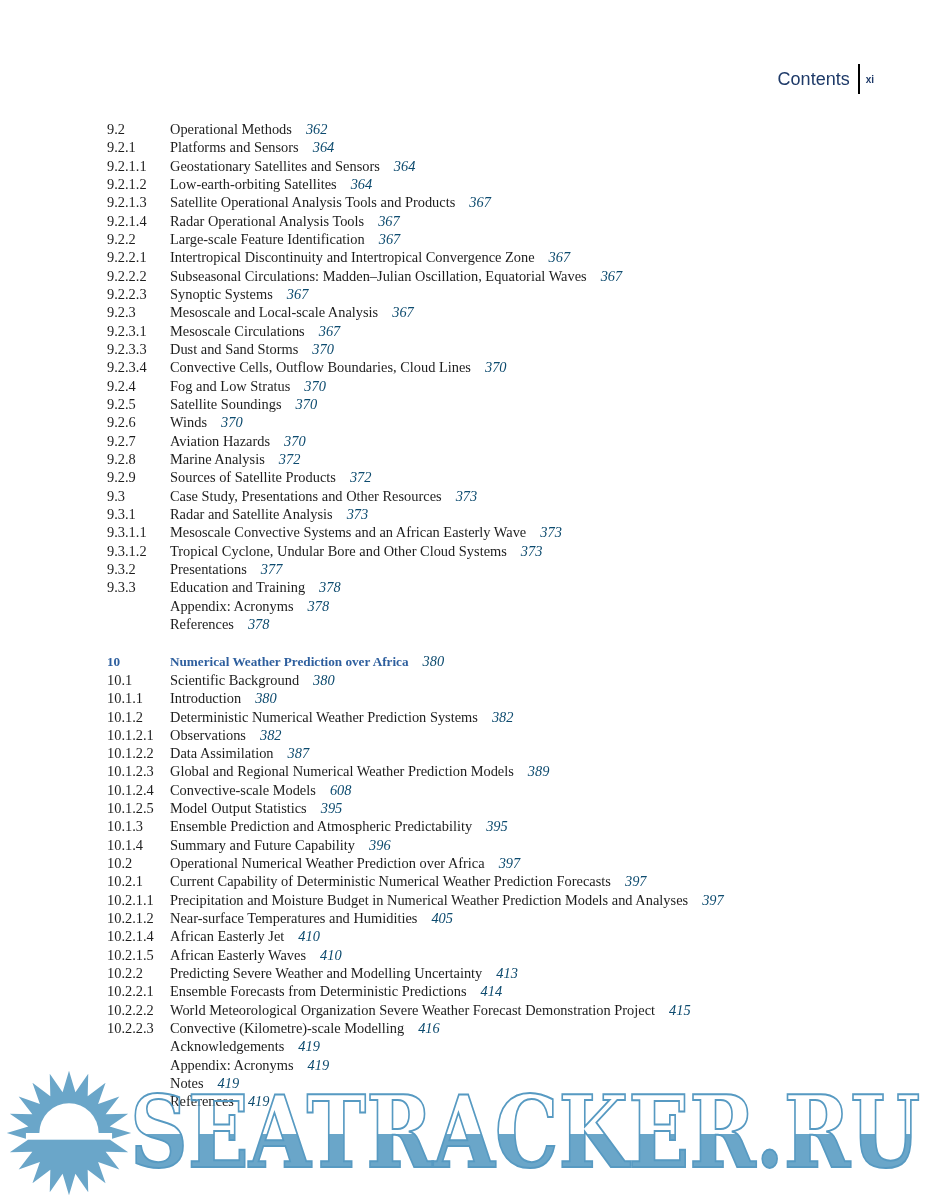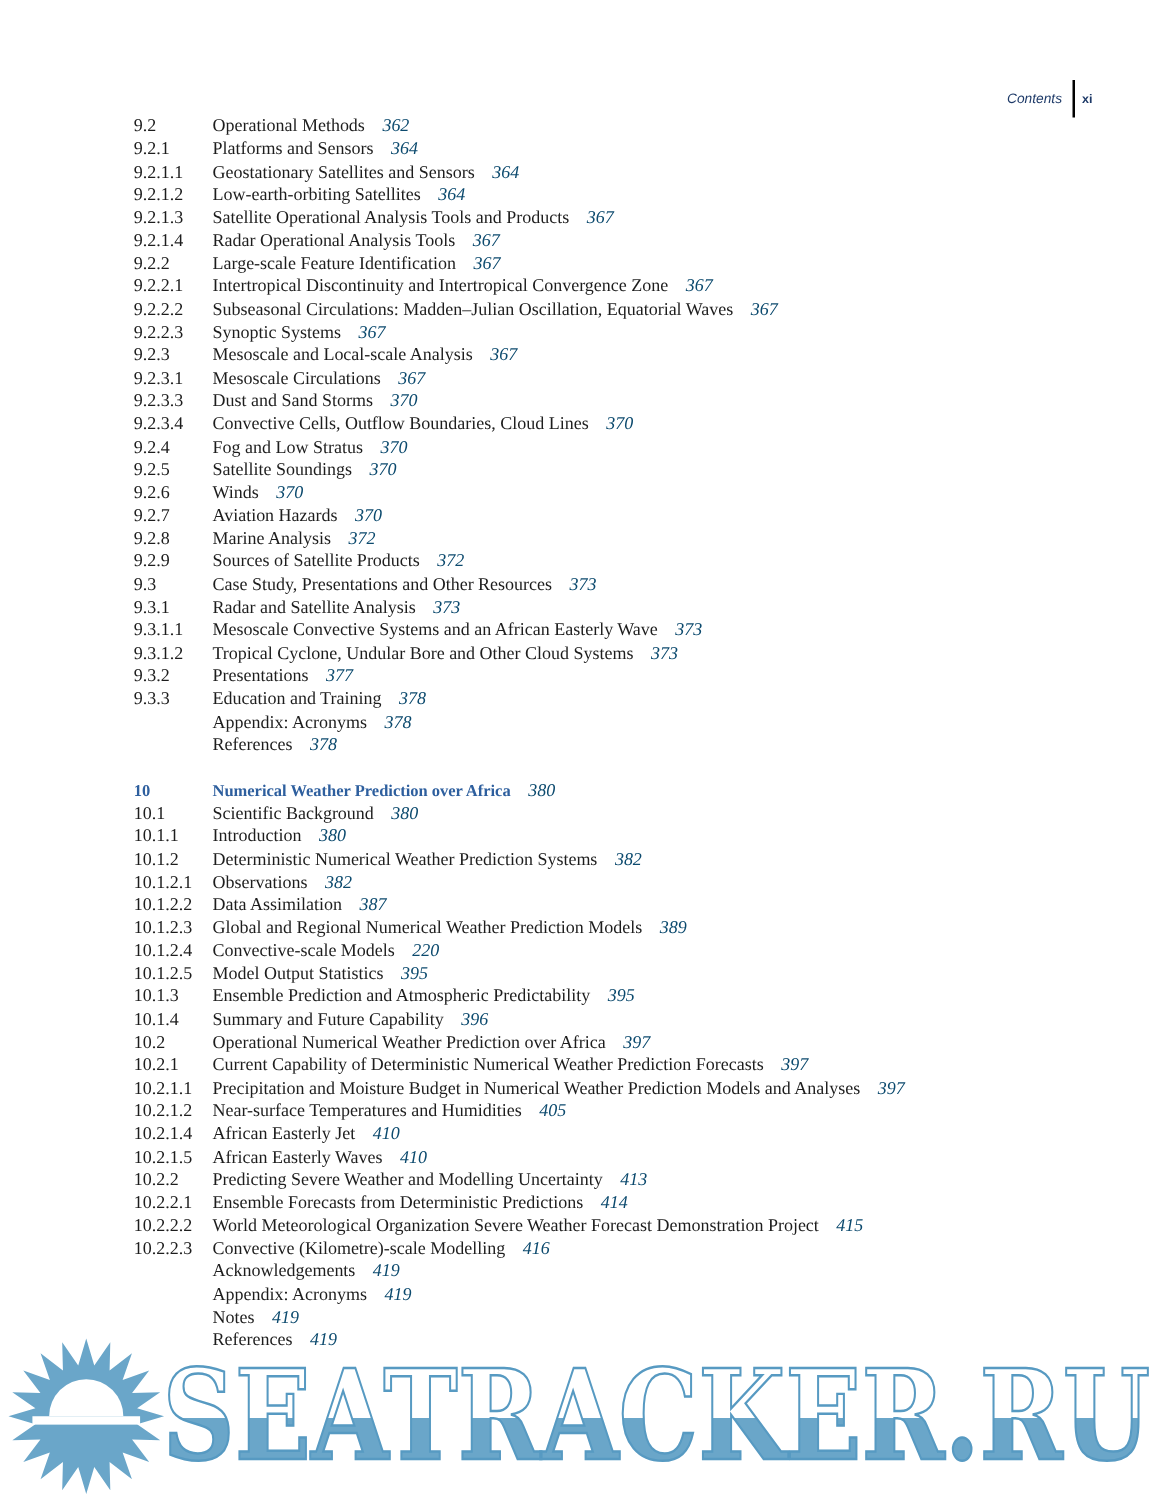--- a/index.html
+++ b/index.html
@@ -9,31 +9,31 @@
     font-family:"Liberation Serif",serif;
   }
   
   .header{
     position:absolute;top:64px;right:54px;
     display:flex;align-items:center;
     color:#1e3a68;
   }
   .header .contents-label{
     font-family:"Liberation Sans",sans-serif;
-    font-style:italic;font-size:11px;
+    font-size:18px;
     margin-right:8px;
   }
   .header .rule{width:2px;height:30px;background:#000;}
   .header .folio{
     font-family:"Liberation Sans",sans-serif;
     font-weight:bold;font-size:10px;margin-left:6px;
   }
   
   .toc{
-    position:absolute;left:107px;top:92px;width:812px;
+    position:absolute;left:107px;top:120px;width:812px;
     font-size:14.4px;color:#1d1d1d;
   }
   .row{
     display:flex;align-items:baseline;
     line-height:18.33px;white-space:nowrap;
   }
   .row .num{width:63px;flex:0 0 63px;}
   .row .page{margin-left:14px;font-style:italic;color:#0c4a6e;}
   .row.chapter .num,.row.chapter .title{
     font-family:Liberation Serif, serif;
@@ -227,21 +227,21 @@
       <span class="page">387</span>
     </div>
     <div class="row">
       <span class="num">10.1.2.3</span>
       <span class="title">Global and Regional Numerical Weather Prediction Models</span>
       <span class="page">389</span>
     </div>
     <div class="row">
       <span class="num">10.1.2.4</span>
       <span class="title">Convective-scale Models</span>
-      <span class="page">220</span>
+      <span class="page">608</span>
     </div>
     <div class="row">
       <span class="num">10.1.2.5</span>
       <span class="title">Model Output Statistics</span>
       <span class="page">395</span>
     </div>
     <div class="row">
       <span class="num">10.1.3</span>
       <span class="title">Ensemble Prediction and Atmospheric Predictability</span>
       <span class="page">395</span>

